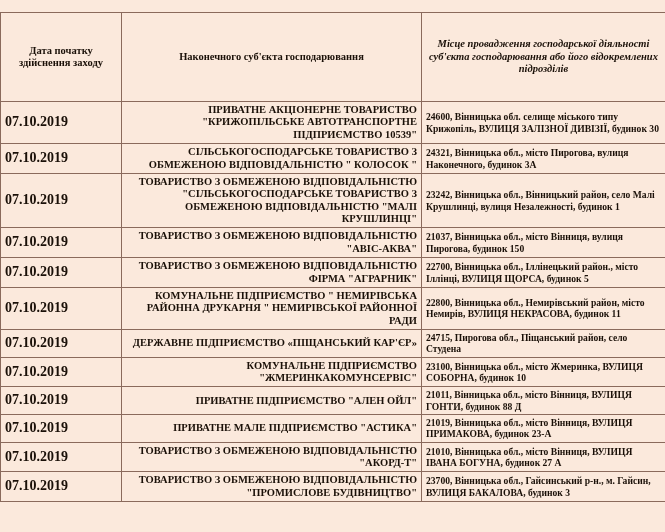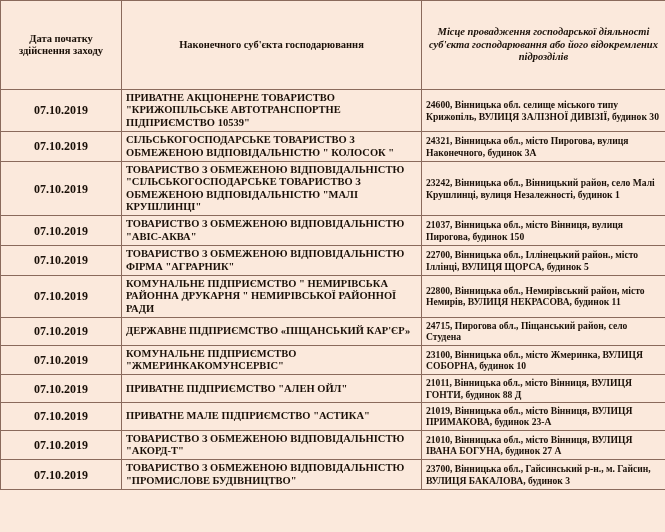--- a/index.html
+++ b/index.html
@@ -12,20 +12,21 @@
     height: 532px;
     background: #fbe9dc;
     font-family: "Liberation Serif", "DejaVu Serif", serif;
     overflow: hidden;
   }
   #inspection-table {
     width: 665px;
     border-collapse: collapse;
     table-layout: fixed;
     background: #fbe9dc;
+    margin-top: 12px;
   }
   #inspection-table col.c-date   { width: 121px; }
   #inspection-table col.c-name   { width: 300px; }
   #inspection-table col.c-place  { width: 244px; }
 
   #inspection-table th,
   #inspection-table td {
     border: 1px solid #8a6a5c;
     background: #fbe9dc;
     color: #1a1008;
@@ -38,26 +39,25 @@
     text-align: center;
     font-size: 10.5px;
     height: 80px;
     padding: 4px 6px;
   }
   th[data-name="col-header-date"]  { font-size: 10.5px; }
   th[data-name="col-header-name"]  { font-size: 10.5px; }
   th[data-name="col-header-place"] { font-size: 10.5px; font-style: italic; }
 
   td.cell-date {
-    text-align: center;
-    font-size: 12px;
+    font-size: 14px;
     white-space: nowrap;
   }
   td.cell-name {
-    text-align: left;
+    text-align: right;
     font-size: 10.5px;
   }
   td.cell-place {
     font-size: 9.6px;
   }
   td.cell-place.align-left {
     text-align: left;
     padding-left: 6px;
   }
 </style>

